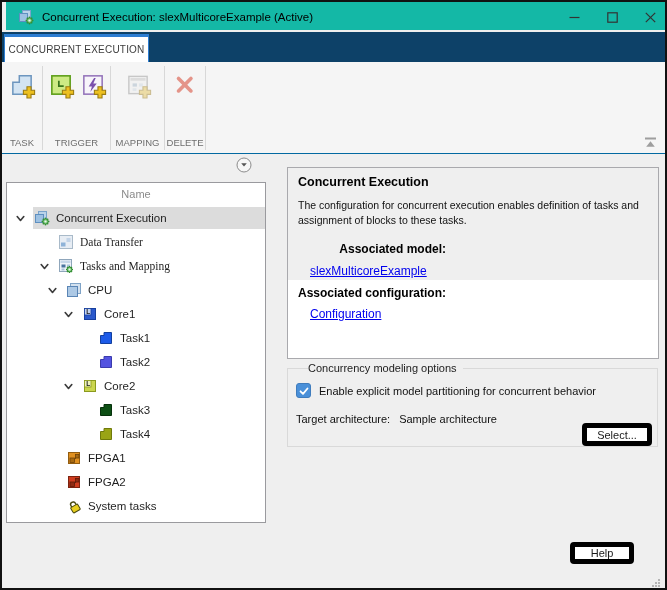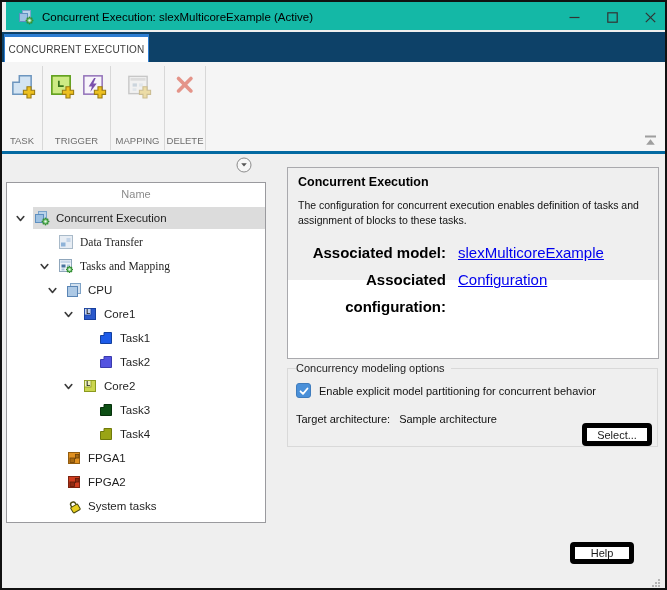--- a/index.html
+++ b/index.html
@@ -14,21 +14,21 @@
   .titlebar .app-icon{ position:absolute; left:12px; top:7px; width:16px; height:16px; }
   .titlebar .title{ position:absolute; left:36px; top:0; line-height:30px; font-size:11.5px; color:#000; }
   .win-controls{ position:absolute; right:0; top:0; height:30px; display:flex; }
   .win-btn{ width:38px; height:30px; display:flex; align-items:center; justify-content:center; background:transparent; border:none; cursor:pointer; }
   
   .tabbar{ position:absolute; left:0; top:30px; width:100%; height:30px; background:#0d4168; }
   .tab{ position:absolute; left:2px; top:2px; height:28px; width:145px; background:#fff;
         border:1px solid #2d7dd2; border-top:3px solid #2d7dd2; border-bottom:none;
         font-size:10px; color:#3c3c3c; display:flex; align-items:center; justify-content:center; letter-spacing:.2px; }
   
-  .ribbon{ position:absolute; left:0; top:60px; width:100%; height:92px; background:#f5f5f5; border-bottom:3px solid #0369a1; }
+  .ribbon{ position:absolute; left:0; top:60px; width:100%; height:92px; background:#f5f5f5; border-bottom:1px solid #0369a1; }
   .rgroup{ position:absolute; top:0; height:100%; }
   .ricons{ position:absolute; top:9px; left:0; width:100%; display:flex; justify-content:center; gap:4px; }
   .rbtn{ width:28px; height:28px; border:none; background:transparent; padding:0; cursor:pointer; }
   .rbtn.disabled{ cursor:default; }
   .rlabel{ position:absolute; bottom:5px; width:100%; text-align:center; font-size:9.5px; color:#6e6e6e; }
   .rsep{ position:absolute; top:4px; height:84px; width:1px; background:#d8d8d8; }
   .ribbon-collapse{ position:absolute; right:8px; bottom:5px; width:14px; height:12px; cursor:pointer; background:transparent; border:none; }
   
   .circle-btn{ position:absolute; left:234px; top:155px; width:16px; height:16px; background:transparent; border:none; padding:0; cursor:pointer; }
   
@@ -40,26 +40,26 @@
   .trow.selected .body{ background:#dcdcdc; }
   .ticon{ width:16px; height:16px; flex:none; display:inline-flex; }
   .tlabel{ font-size:11.5px; color:#1f1f1f; white-space:nowrap; }
   .lvl0{ padding-left:8px; } .lvl1{ padding-left:32px;font-family:Liberation Serif, serif; } .lvl2{ padding-left:40px; }
   .lvl3{ padding-left:56px; } .lvl4{ padding-left:72px; }
   
   .details-card{ position:absolute; left:285px; top:165px; width:372px; height:192px; background:#fff; border:1px solid #a9a9ad; }
   .details-gray{ background:#efefef; padding:7px 10px 10px 10px; height:112px; }
   .details-heading{ font-size:12.5px; font-weight:bold; color:#000; margin-bottom:9px; }
   .details-desc{ font-size:10.5px; color:#111; line-height:1.45; max-width:352px; margin-bottom:11px; }
-  .assoc-row{ display:flex; font-size:15px; line-height:1.8; }
+  .assoc-row{ display:flex; font-size:12px; line-height:1.8;flex-direction:column; }
   .assoc-lbl{ width:148px; text-align:right; font-weight:bold; color:#000; flex:none; }
   .assoc-lnk{ margin-left:12px; color:#0000ee; text-decoration:underline; cursor:pointer; }
   
   .options{ position:absolute; left:285px; top:360px; width:371px; height:85px; border:1px solid #d9d9d9; padding:2px 8px; }
-  .options legend{ font-size:11px; color:#222; padding:0 6px 0 0; margin-left:0; }
+  .options legend{ font-size:11px; color:#222; padding:0 6px 0 0; margin-left:12px; }
   .chk-row{ display:flex; align-items:center; gap:8px; margin-top:7px; }
   .checkbox{ width:15px; height:15px; background:#4a90d9; border:1px solid #3f7cbd; border-radius:3px; display:inline-flex; align-items:center; justify-content:center; cursor:pointer; flex:none; }
   .chk-label{ font-size:11px; color:#111; }
   .target-row{ display:flex; align-items:center; margin-top:15px; font-size:11px; color:#111; }
   .target-value{ margin-left:9px; }
   .btn{ background:#fff; border:5px solid #000000; border-radius:4px; font-size:11px; color:#1a1a1a; cursor:pointer; font-family:inherit; }
   .select-btn{ position:absolute; right:5px; top:49px; width:70px; height:23px; }
   .help-btn{ position:absolute; left:568px; top:540px; width:64px; height:22px; }
   .resize-grip{ position:absolute; right:4px; bottom:4px; width:10px; height:10px; }
 </style>

